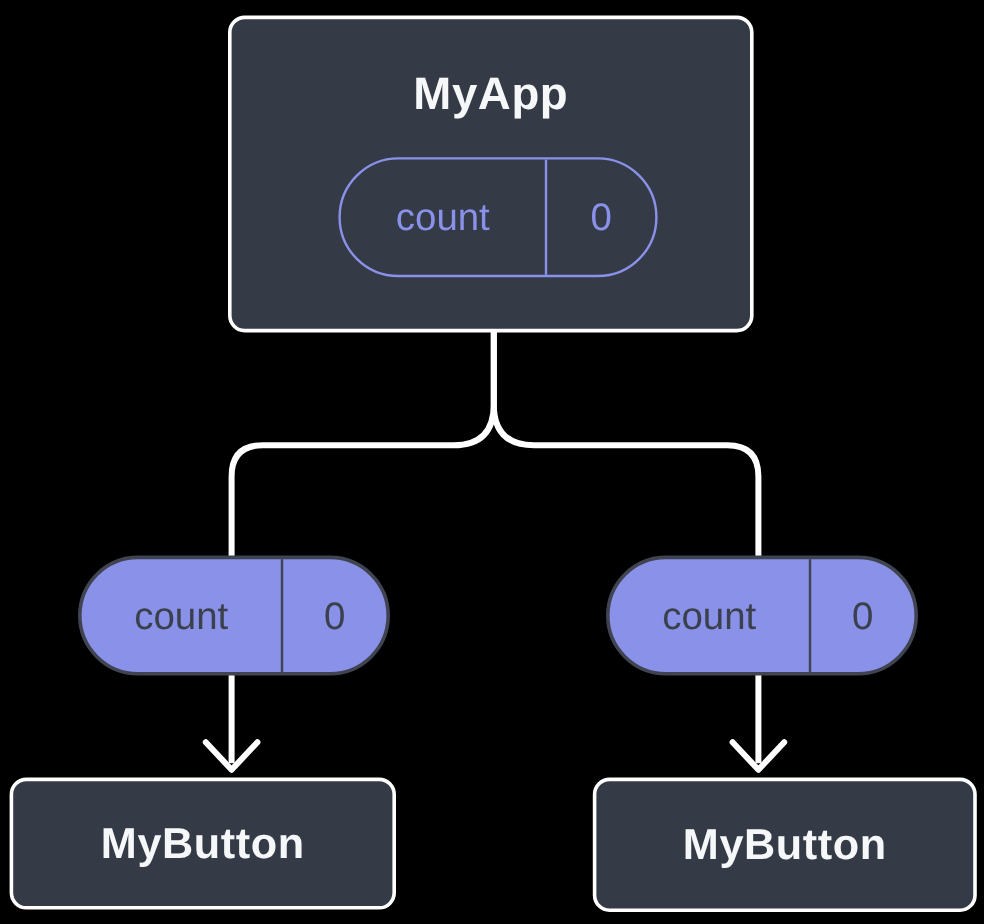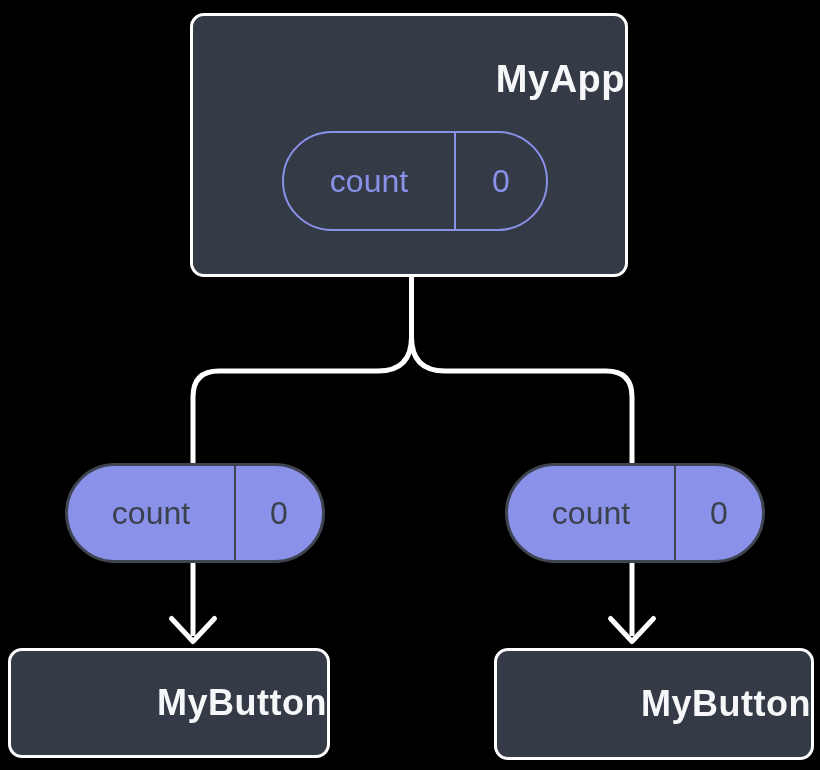--- a/index.html
+++ b/index.html
@@ -21,21 +21,21 @@
   .stage{position:absolute;inset:0;width:820px;height:770px;}
   .connector-layer{position:absolute;left:0;top:0;width:820px;height:770px;z-index:0;pointer-events:none;}
   .connector-layer path{stroke:var(--connector);stroke-width:5;fill:none;}
   .connector-layer path.chevron{stroke-linecap:round;stroke-linejoin:round;}
 
   .node{
     position:absolute;z-index:1;
     background:var(--node-fill);
     border:3px solid var(--node-border);
     border-radius:14px;
-    display:flex;flex-direction:column;align-items:flex-end;
+    display:flex;flex-direction:column;align-items:center;
   }
   .node-myapp{left:190px;top:13px;width:438px;height:264px;}
   .node-title{
     color:var(--node-text);font-size:38px;font-weight:700;
     letter-spacing:0.5px;
   }
   .node-myapp .node-title{margin-top:42px;}
 
   .node-button{justify-content:center;}
   .node-button .node-title{font-size:36px;}

